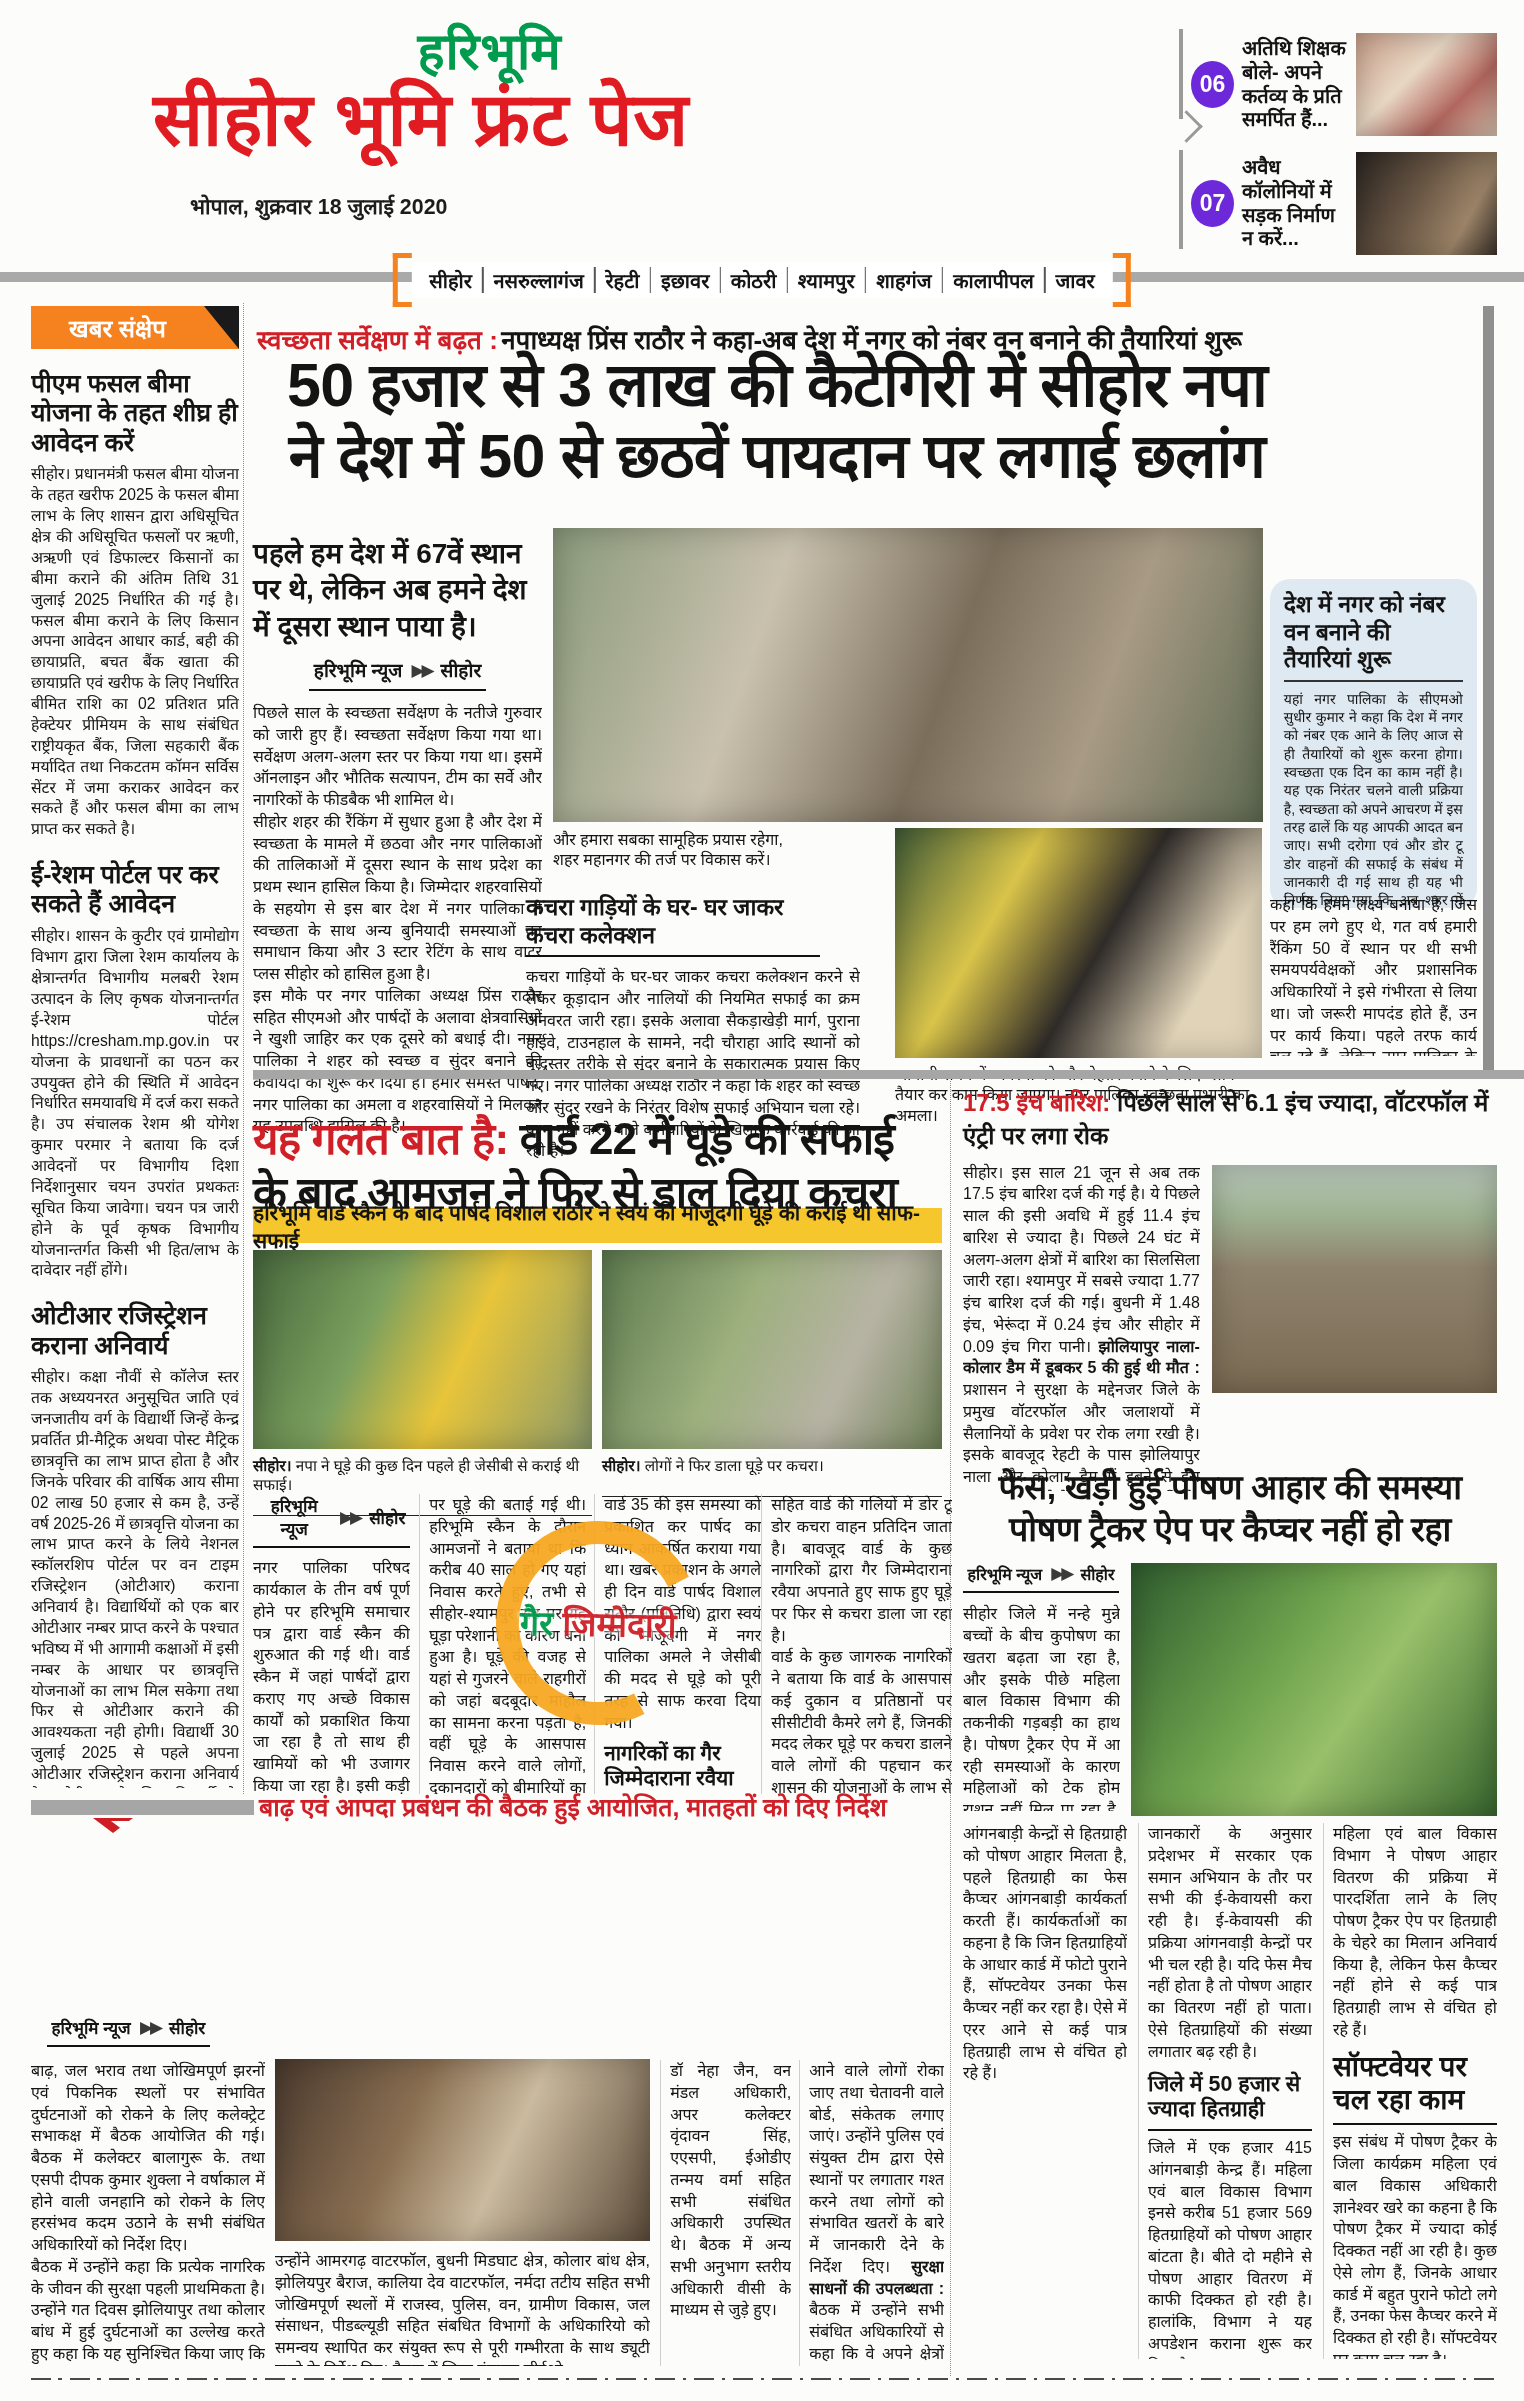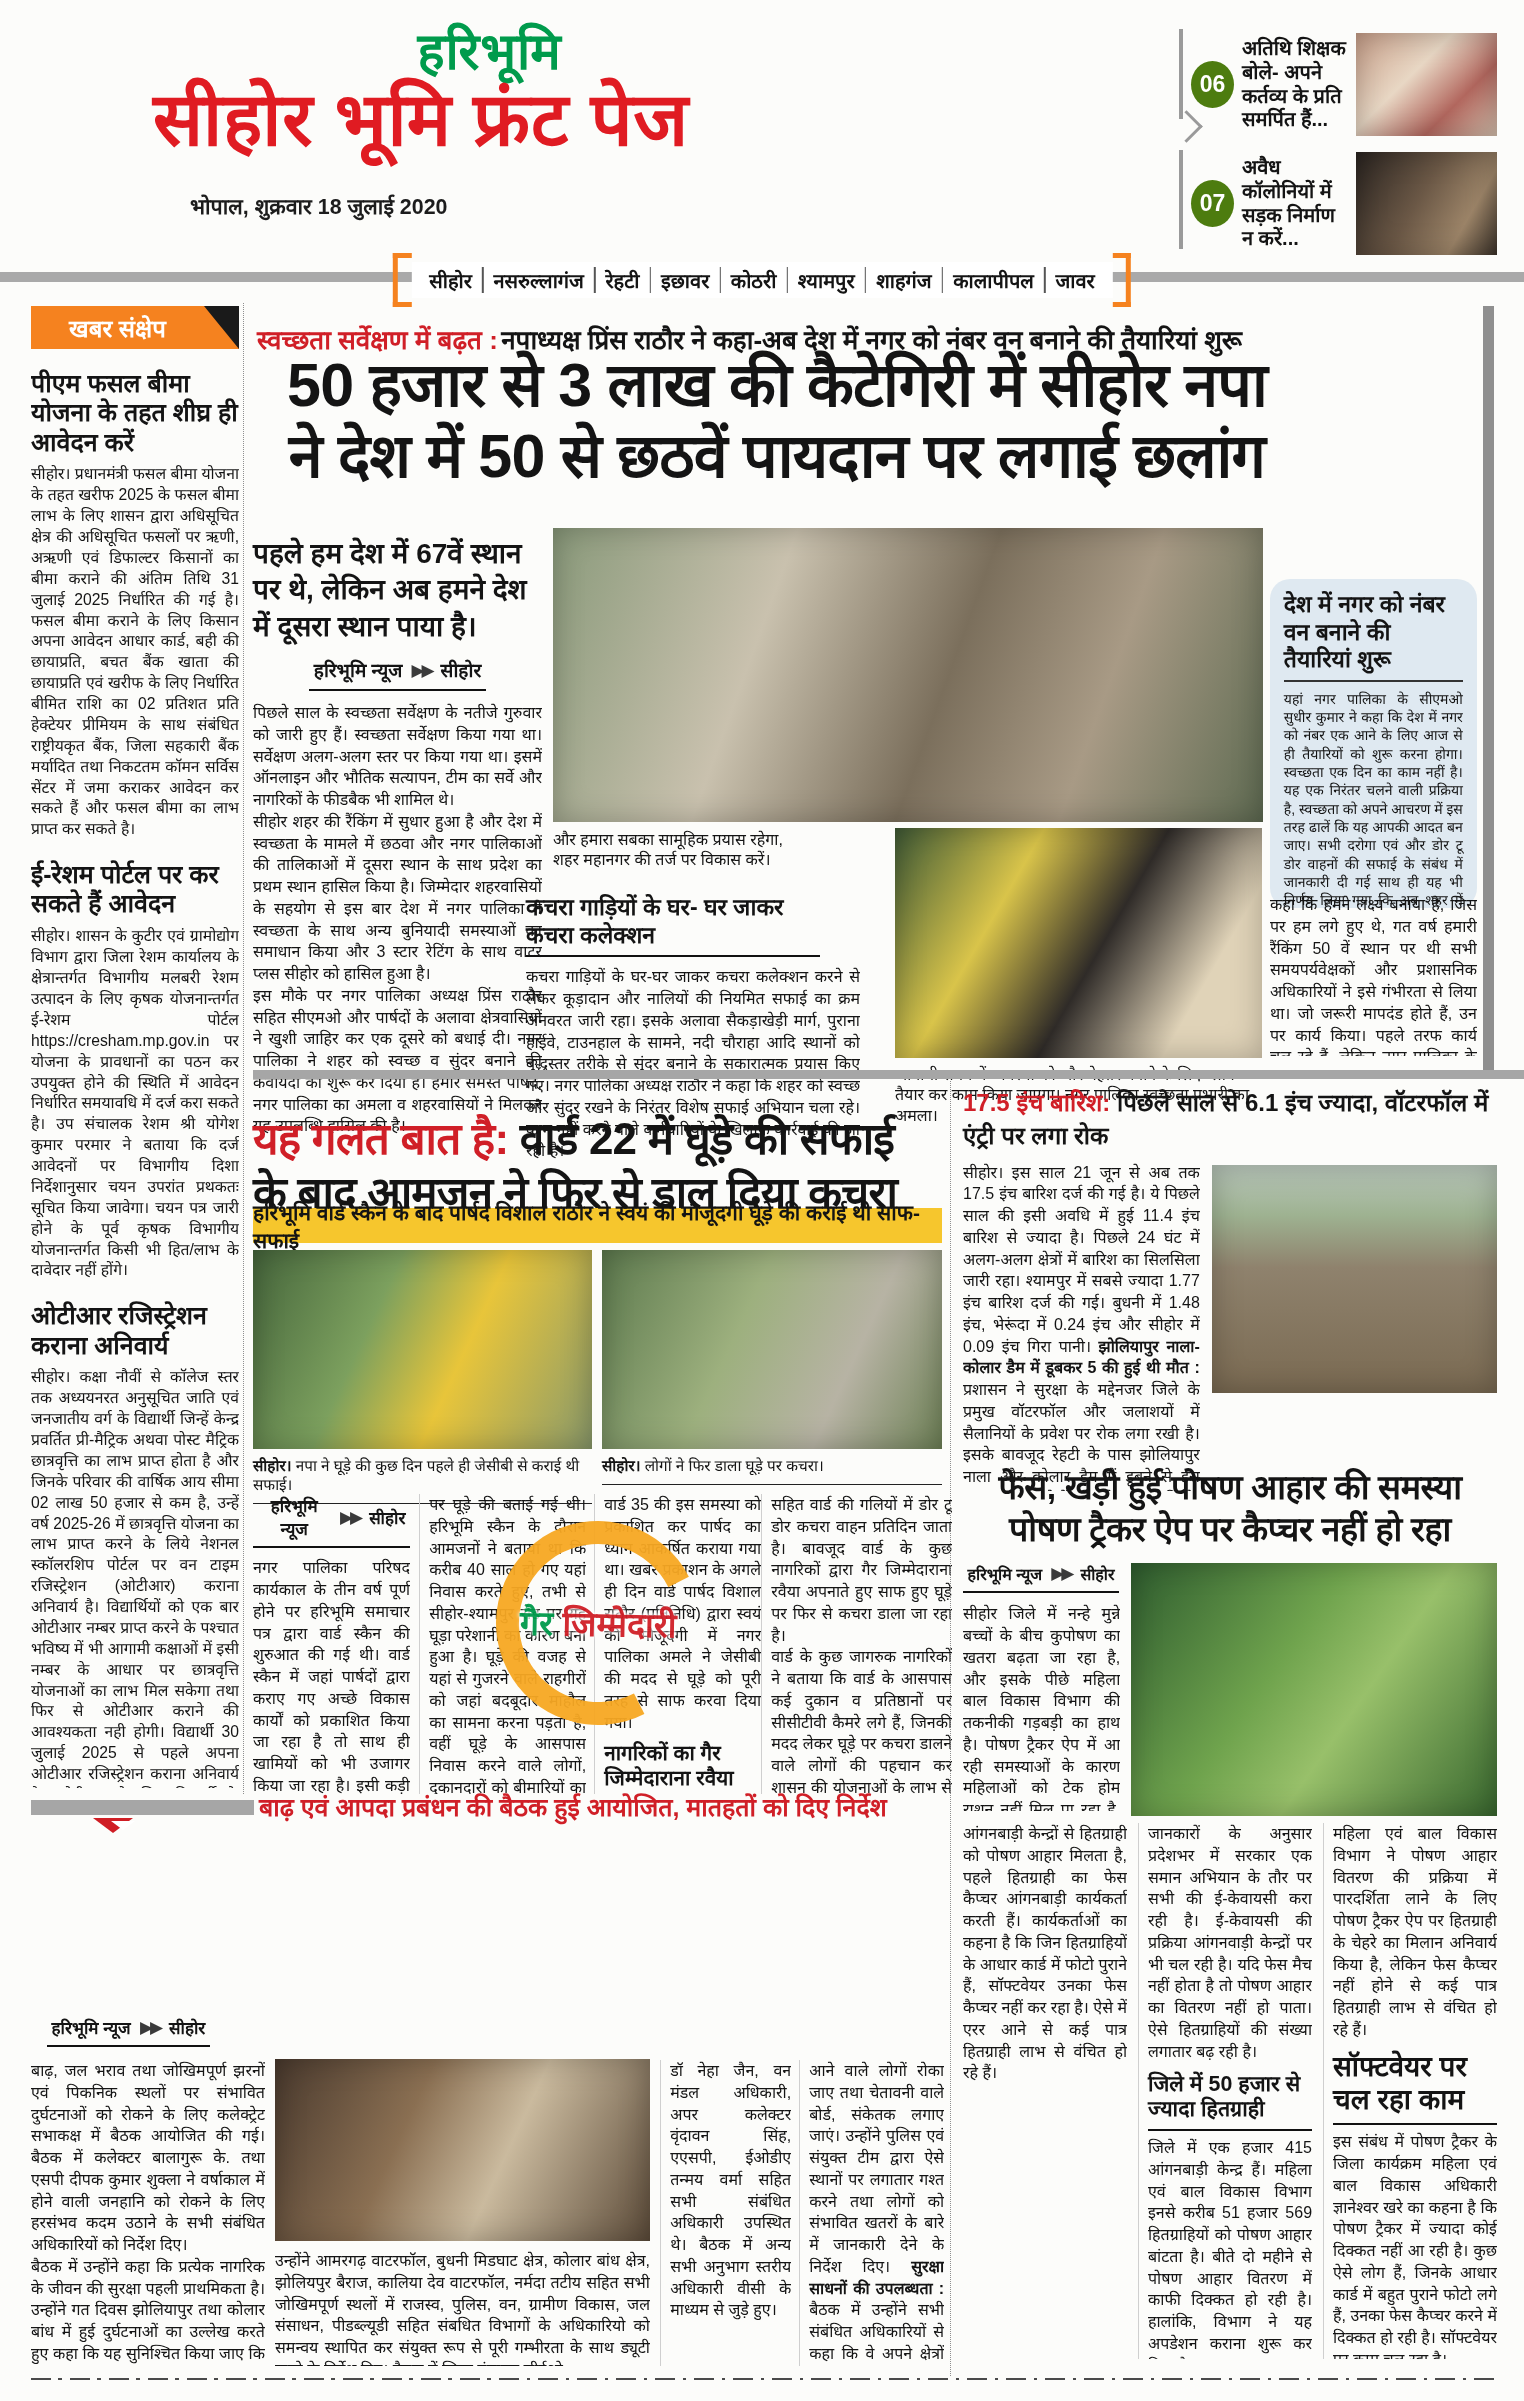--- a/index.html
+++ b/index.html
@@ -13,21 +13,21 @@
   .green{color:#009b4c;}
   .pre{white-space:pre-line;}
   .clip{overflow:hidden;}
 
   
   .brand{font-size:51px;font-weight:bold;color:#009b4c;letter-spacing:0.8px;}
   .mast-title{font-size:74px;font-weight:bold;color:#e01b22;letter-spacing:0.8px;}
   .dateline{font-size:21.4px;font-weight:bold;color:#1c1c1c;}
 
   
-  .t-circle{width:47px;height:47px;border-radius:50%;background:#4d7c0f;color:#fff;
+  .t-circle{width:47px;height:47px;border-radius:50%;background:#6d28d9;color:#fff;
             display:flex;align-items:center;justify-content:center;font-size:23px;font-weight:bold;}
   .t-text{font-size:20px;font-weight:bold;line-height:1.18;}
   .ph{box-shadow:inset 0 0 31px rgba(0,0,0,.25);}
 
   
   .nav-grey{height:10px;background:#a9a9a9;}
   .nav-box{display:flex;align-items:center;gap:0;background:#fff;padding:0 7.7px;}
   .nav-item{font-size:20px;font-weight:bold;padding:4.6px 10px;white-space:nowrap;}
   .nav-sep{width:1.5px;height:26px;background:#555;}
   .brk{width:13.8px;height:44px;}
@@ -55,21 +55,21 @@
   .subhead{font-size:23px;font-weight:bold;line-height:1.2;border-bottom:2.3px solid #111;padding-bottom:6.1px;}
   .bluebox{background:#dfe9f1;padding:12.2px 13.8px;}
   .bluebox .subhead{border-color:#333;}
   .bb-b{font-size:14px;line-height:1.31;}
   .greybar{background:#a6a6a6;}
 
   
   .w-head{font-size:44px;font-weight:bold;line-height:1.22;letter-spacing:-0.8px;}
   .band{background:#f6c62d;font-size:21px;font-weight:bold;display:flex;align-items:center;justify-content:center;}
   .colrule{border-left:0.8px solid #cfcfcf;}
-  .smallcap{font-size:15.3px;line-height:1.25;border-bottom:1.5px solid #222;padding-bottom:9px;}
+  .smallcap{font-size:15.3px;line-height:1.25;border-bottom:1.5px solid #222;padding-bottom:21px;}
   .badge{width:158px;height:158px;border-radius:50%;border:23px solid #f7a823;border-right-color:transparent;
          transform:rotate(18deg);opacity:.95;}
   .badge-txt{transform:rotate(-17deg);font-size:34px;font-weight:bold;white-space:nowrap;
              text-shadow:0 0 4.6px #fff,0 0 4.6px #fff;}
 
   
   .rainhead{font-size:24px;font-weight:bold;}
   .nut-head{font-size:34px;font-weight:bold;line-height:1.24;letter-spacing:-0.4px;}
   .ncols{display:flex;gap:10.7px;}
   .ncols>div{flex:1;}

